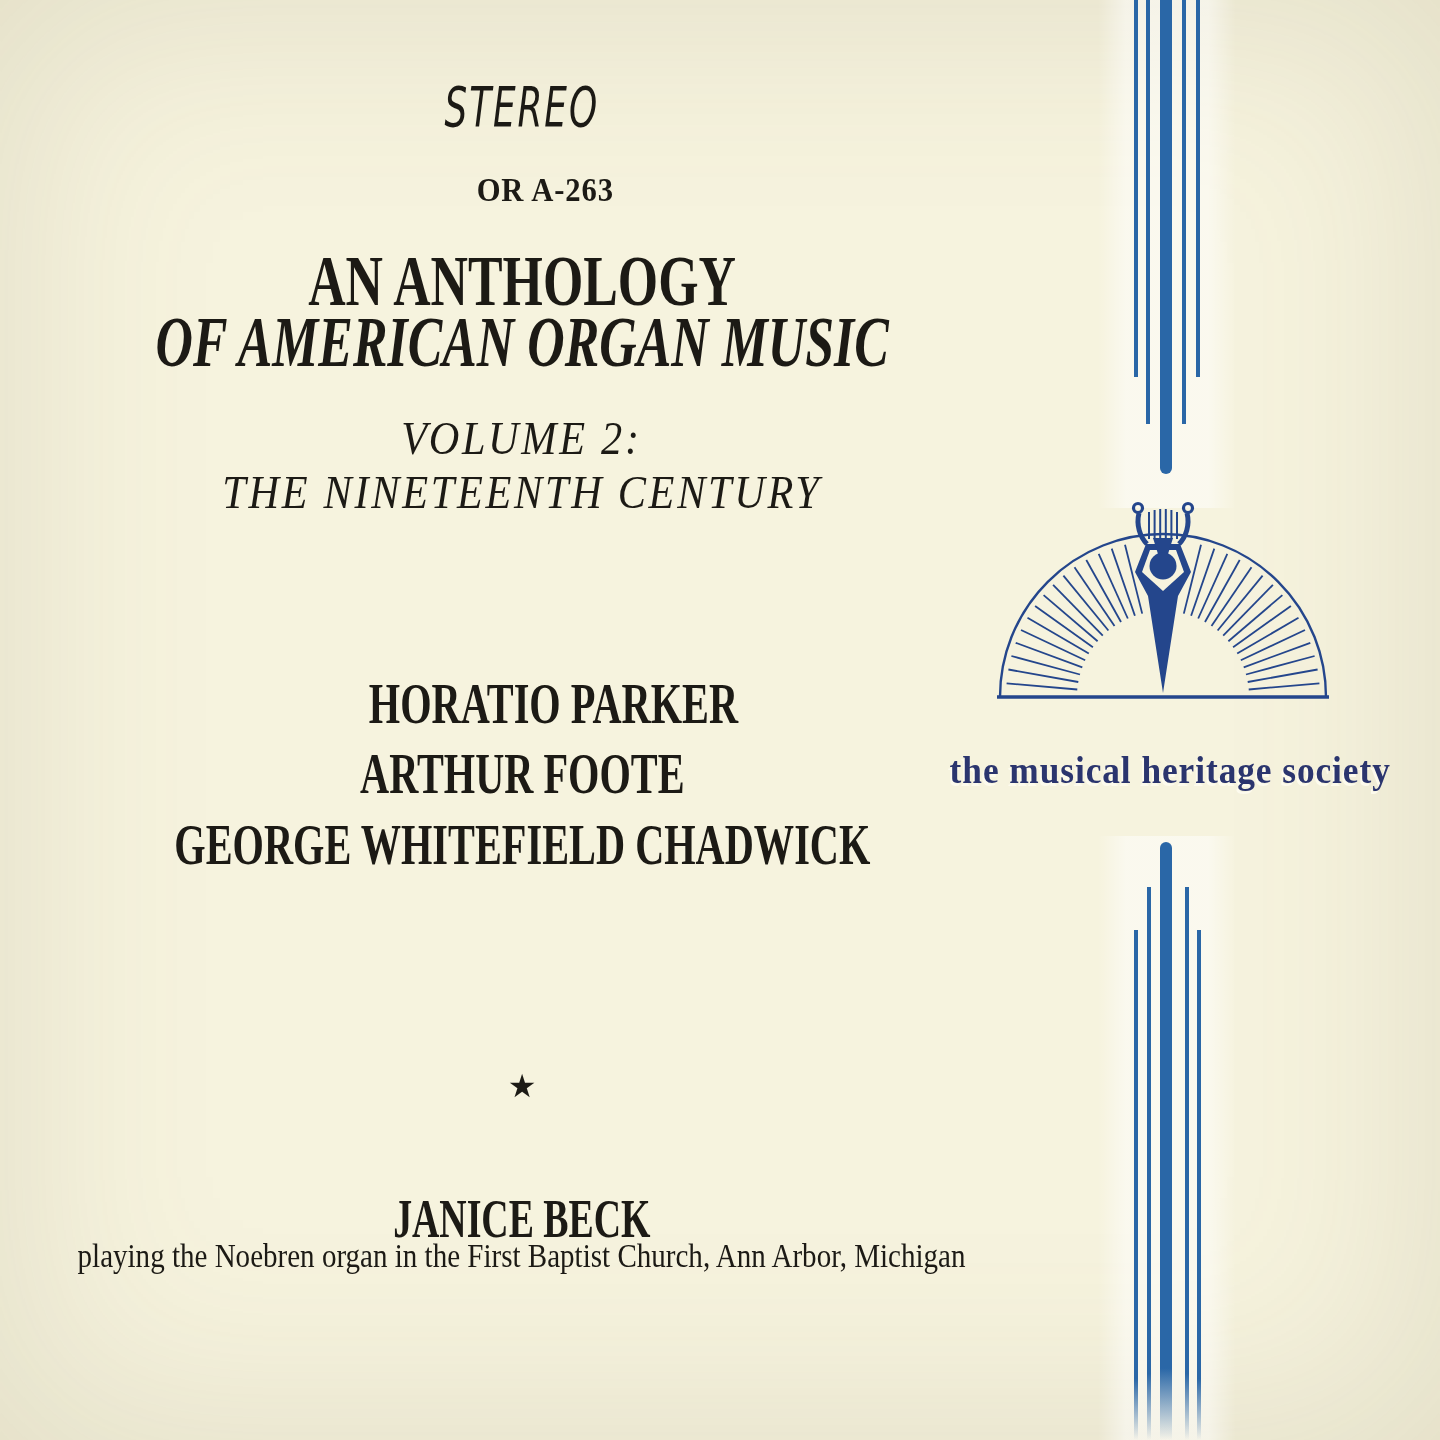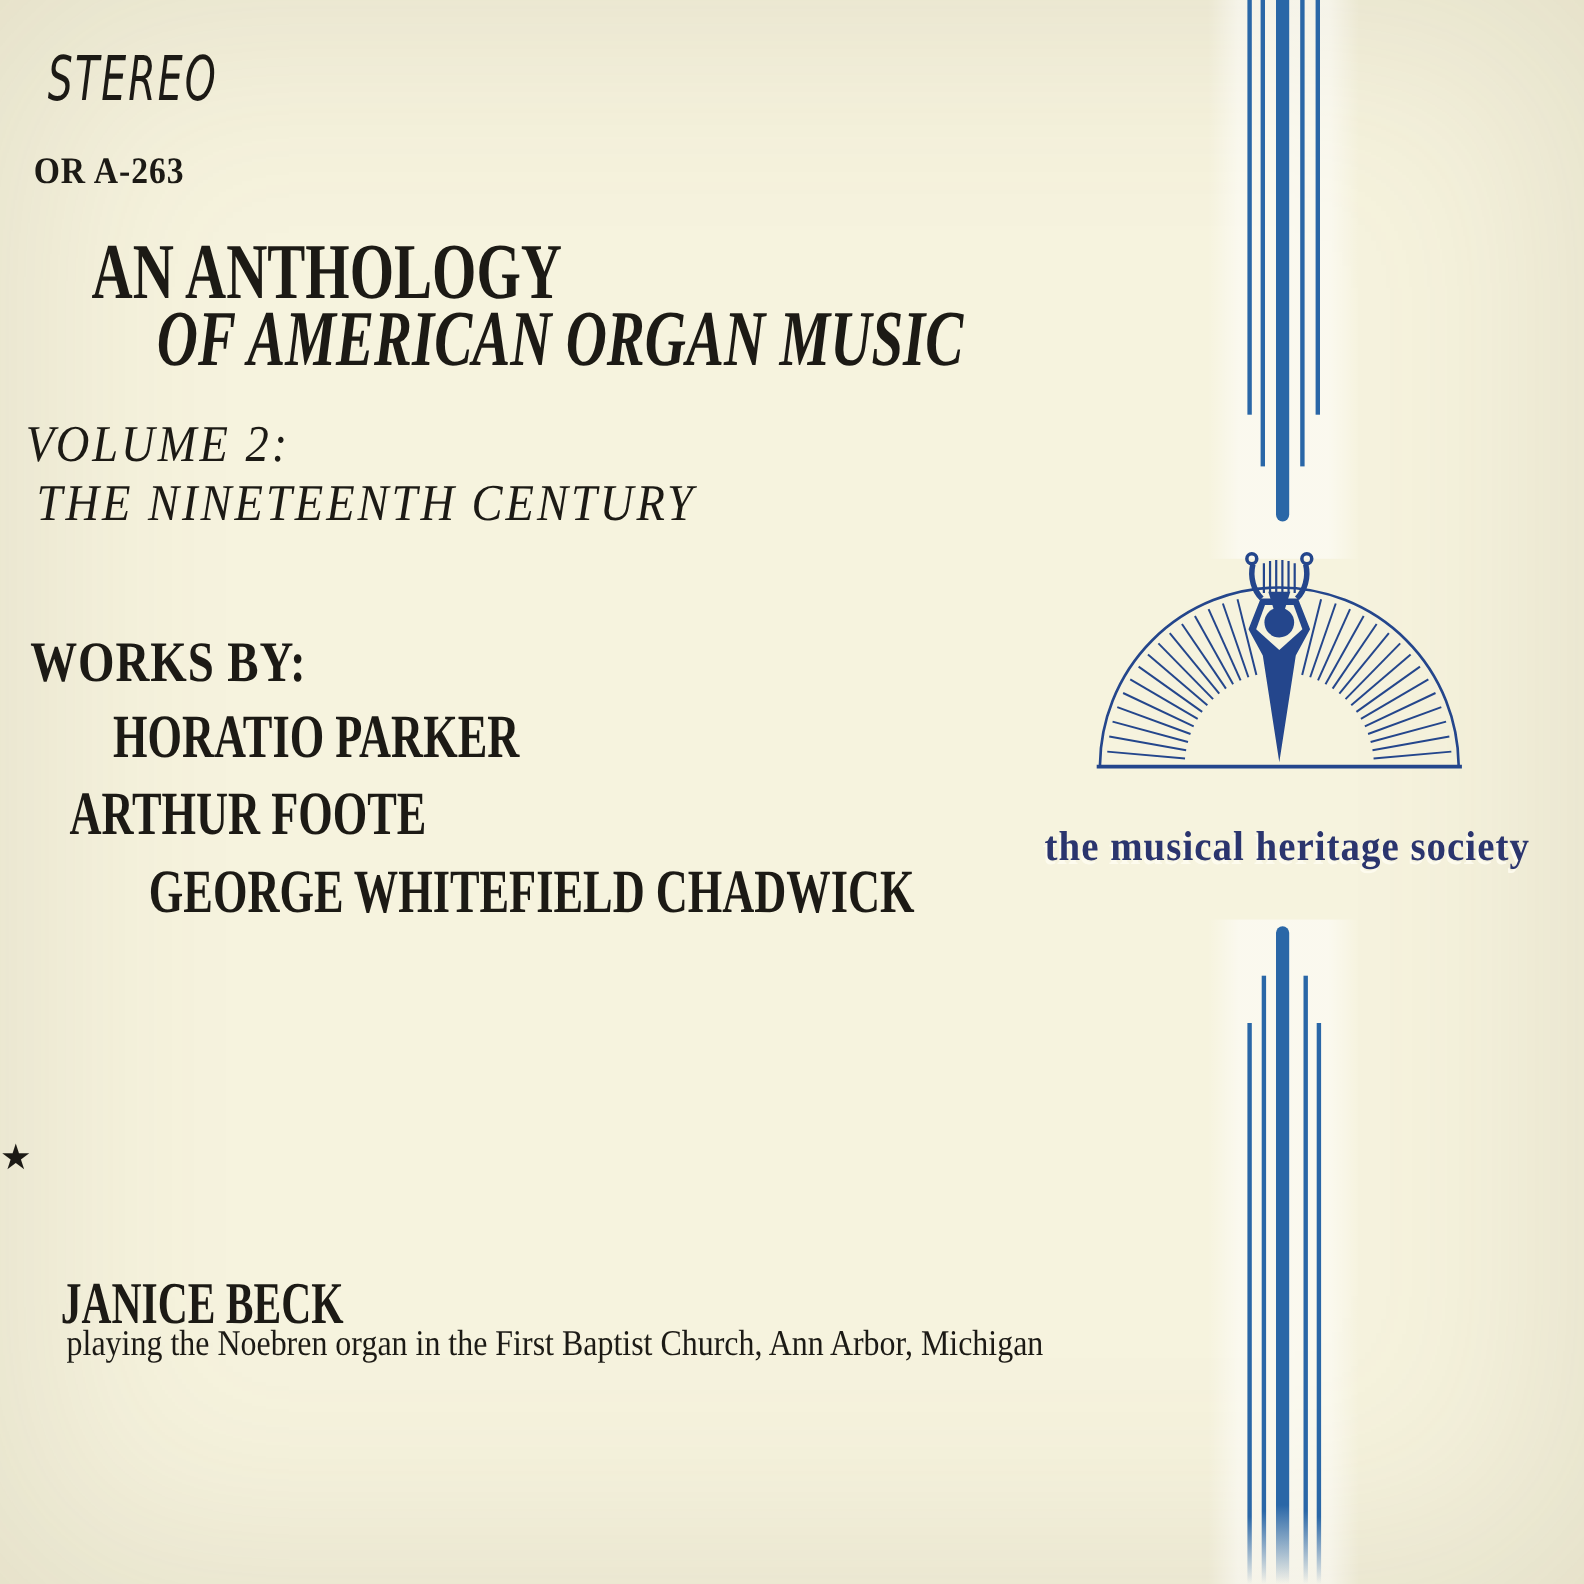--- a/index.html
+++ b/index.html
@@ -16,32 +16,32 @@
     width:1440px;height:1440px;
     margin:0 auto;
     background:var(--bg);
     overflow:hidden;
     box-shadow:inset 0 0 220px rgba(118,108,70,.16);
     font-family:"Liberation Serif", serif;
     color:var(--ink);
   }
   .line{
     position:absolute;left:0;width:1044px;
-    text-align:left;line-height:1;white-space:nowrap;
+    text-align:center;line-height:1;white-space:nowrap;margin-top:34px;
   }
   .line>span{display:inline-block;transform-origin:50% 50%;}
   .stereo{top:45px;font-family:"DejaVu Sans",sans-serif;font-style:italic;
     font-size:56px;letter-spacing:3px;}
   .stereo>span{transform:scaleX(.64);}
   .catno{top:139px;font-size:34px;font-weight:bold;letter-spacing:1px;padding-left:23px;}
   .catno>span{transform:scaleX(.9);}
   .title1{top:211px;font-size:72px;font-weight:bold;}
   .title2{top:272px;font-size:72px;font-weight:bold;font-style:italic;}
   .title1>span,.title2>span{transform:scaleX(.72);}
-  .sub1{top:381px;font-size:47px;font-style:italic;letter-spacing:3px;padding-left:10px;}
+  .sub1{top:381px;font-size:47px;font-style:italic;letter-spacing:3px;}
   .sub2{top:435px;font-size:47px;font-style:italic;letter-spacing:3px;}
   .sub1>span,.sub2>span{transform:scaleX(.9);}
   .worksby{top:577px;font-size:52px;font-weight:bold;letter-spacing:1px;}
   .worksby>span{transform:scaleX(.82);}
   .composer{font-size:56px;font-weight:bold;}
   .composer>span{transform:scaleX(.72);}
   .c0{top:642px;padding-left:31px;}.c1{top:712px;}.c2{top:783px;}.c3{top:845px;}.c4{top:915px;}
   .star{top:1036px;font-size:32px;font-family:"DejaVu Sans",sans-serif;}
   .janice{top:1158px;font-size:54px;font-weight:bold;}
   .janice>span{transform:scaleX(.7);}
@@ -85,21 +85,20 @@
 <body>
 
 <div id="cover">
 
   <div class="line stereo"><span>STEREO</span></div>
   <div class="line catno"><span>OR A-263</span></div>
   <div class="line title1"><span>AN ANTHOLOGY</span></div>
   <div class="line title2"><span>OF AMERICAN ORGAN MUSIC</span></div>
   <div class="line sub1"><span>VOLUME 2:</span></div>
   <div class="line sub2"><span>THE NINETEENTH CENTURY</span></div>
-  <div class="line worksby"><span>WORKS BY:</span></div>
   <div class="line composer c0"><span>HORATIO PARKER</span></div>
   <div class="line composer c1"><span>ARTHUR FOOTE</span></div>
   <div class="line composer c2"><span>GEORGE WHITEFIELD CHADWICK</span></div>
   <div class="line star"><span>★</span></div>
   <div class="line janice"><span>JANICE BECK</span></div>
   <div class="line note"><span>playing the Noebren organ in the First Baptist Church, Ann Arbor, Michigan</span></div>
 
   <div class="band top"></div>
   <div class="band bottom"></div>
 

